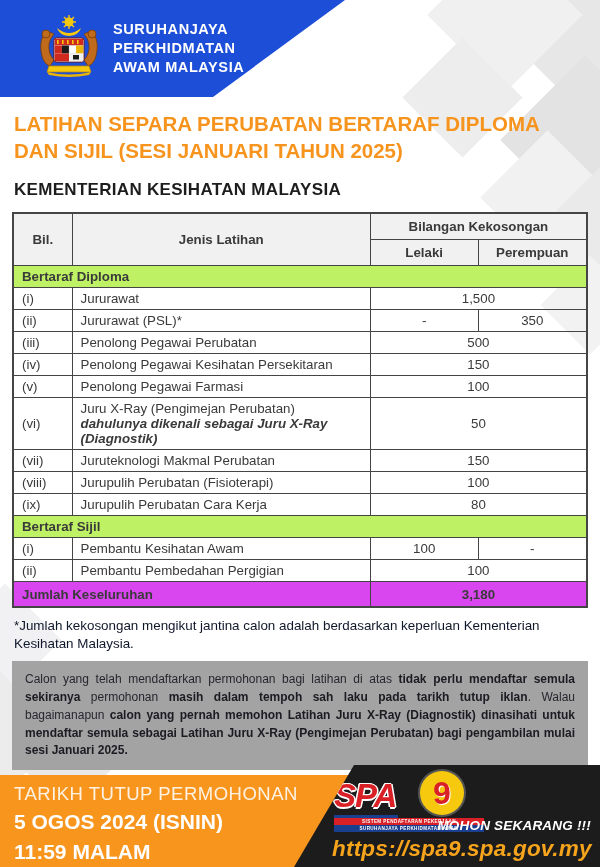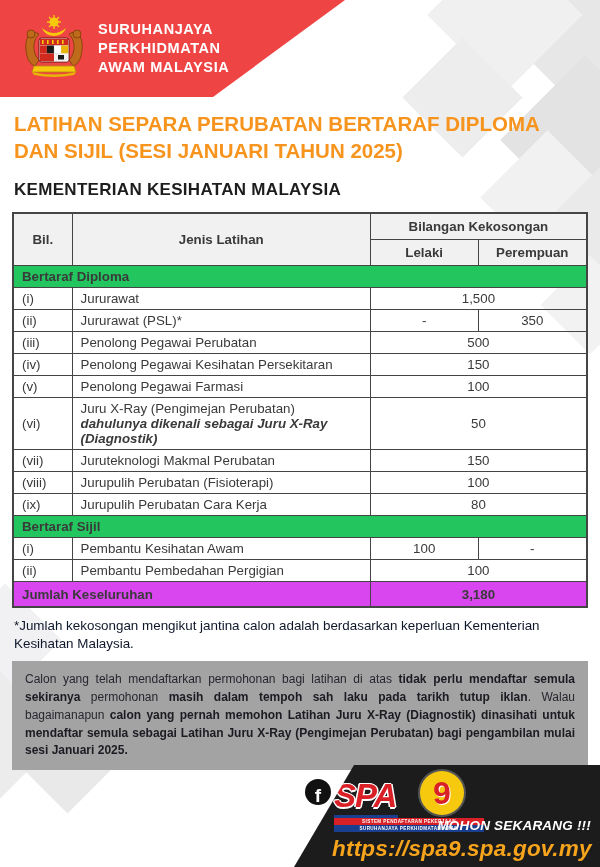--- a/index.html
+++ b/index.html
@@ -12,36 +12,36 @@
   .d3{width:120px;height:120px;right:-45px;top:80px;background:#e3e3e3;}
   .d4{width:85px;height:85px;right:95px;top:55px;background:#ededed;}
   .d5{width:95px;height:95px;right:5px;top:150px;background:#f1f1f1;}
   .d6{width:110px;height:110px;right:-55px;top:190px;background:#eaeaea;}
   .d7{width:80px;height:80px;left:-35px;top:600px;background:#f1f1f4;}
   .d8{width:90px;height:90px;left:-45px;top:690px;background:#ececec;}
   .d9{width:65px;height:65px;left:35px;top:735px;background:#e9e9e9;}
   .d10{width:70px;height:70px;right:-25px;top:270px;background:#f2f2f2;}
   
   .topbar{position:relative;height:97px;z-index:1;}
-  .banner{position:absolute;left:0;top:0;width:360px;height:97px;background:#ef4444;
+  .banner{position:absolute;left:0;top:0;width:360px;height:97px;background:#1d4ed8;
           clip-path:polygon(0 0,345px 0,213px 97px,0 97px);
-          display:flex;align-items:center;padding-left:22px;box-sizing:border-box;gap:12px;}
+          display:flex;align-items:center;padding-left:37px;box-sizing:border-box;gap:12px;}
   .orgname{color:#ffffff;font-weight:bold;font-size:14.5px;line-height:1.32;letter-spacing:.6px;}
   .lampiran{position:absolute;right:22px;top:26px;color:#F7941D;font-weight:bold;
             font-size:29px;letter-spacing:1.5px;}
   
   .main{position:relative;z-index:1;padding:0 12px;}
   .title{margin:14px 2px 16px 2px;color:#F7941D;font-weight:bold;font-size:20.5px;line-height:1.3;}
   .subtitle{margin:12px 2px 0 2px;color:#1d1d1d;font-weight:bold;font-size:17px;letter-spacing:.3px;}
   
   table.vac{border-collapse:collapse;width:576px;margin-top:12px;font-size:13.3px;color:#3a3a3a;
             border:2px solid #454545;}
   table.vac th,table.vac td{border:1.5px solid #454545;padding:3px 8px;}
   table.vac th{background:#f1f1f1;font-weight:bold;text-align:center;padding:5px 6px;}
-  td.sec{background:#22c55e;font-weight:bold;padding:3.5px 8px;}
+  td.sec{background:#bef264;font-weight:bold;padding:3.5px 8px;}
   td.bil{width:42px;}
   td.jenis{width:286px;}
   td.num{width:92px;text-align:center;}
   td.numspan{text-align:center;}
   .jnote{font-weight:bold;font-style:italic;}
   tr.total td{background:#d946ef;font-weight:bold;padding:4.5px 8px;}
   tr.total td.numspan{text-align:center;}
   
   .footnote{margin:9px 2px 0 2px;font-size:13.4px;line-height:1.35;color:#0f172a;}
   .notice{margin-top:8px;background:#a3a3a3;padding:10px 13px;font-size:12px;line-height:1.48;
@@ -256,20 +256,27 @@
       <span class="soc-label">SPAMalaysia.gov</span>
       <span class="yt-icon">
           <span class="yt-rect">
             <span class="yt-tri"></span>
           </span>
         </span>
       <span class="soc-label">SPAJPM</span>
     </div>
   </div>
 
+  <div class="band">
+    <div class="band-inner">
+      <div class="close-label">TARIKH TUTUP PERMOHONAN</div>
+      <div class="close-date">5 OGOS 2024 (ISNIN)</div>
+      <div class="close-time">11:59 MALAM</div>
+    </div>
+  </div>
 
   <div class="blackbox">
     <div class="spa9">
       <span class="spa-word">SPA</span>
       <span class="nine-circle">
         <span class="nine">9</span>
       </span>
       <span class="spa-bars">
         <span class="bar bar-red">SISTEM PENDAFTARAN PEKERJAAN</span>
         <span class="bar bar-blue">SURUHANJAYA PERKHIDMATAN AWAM</span>

